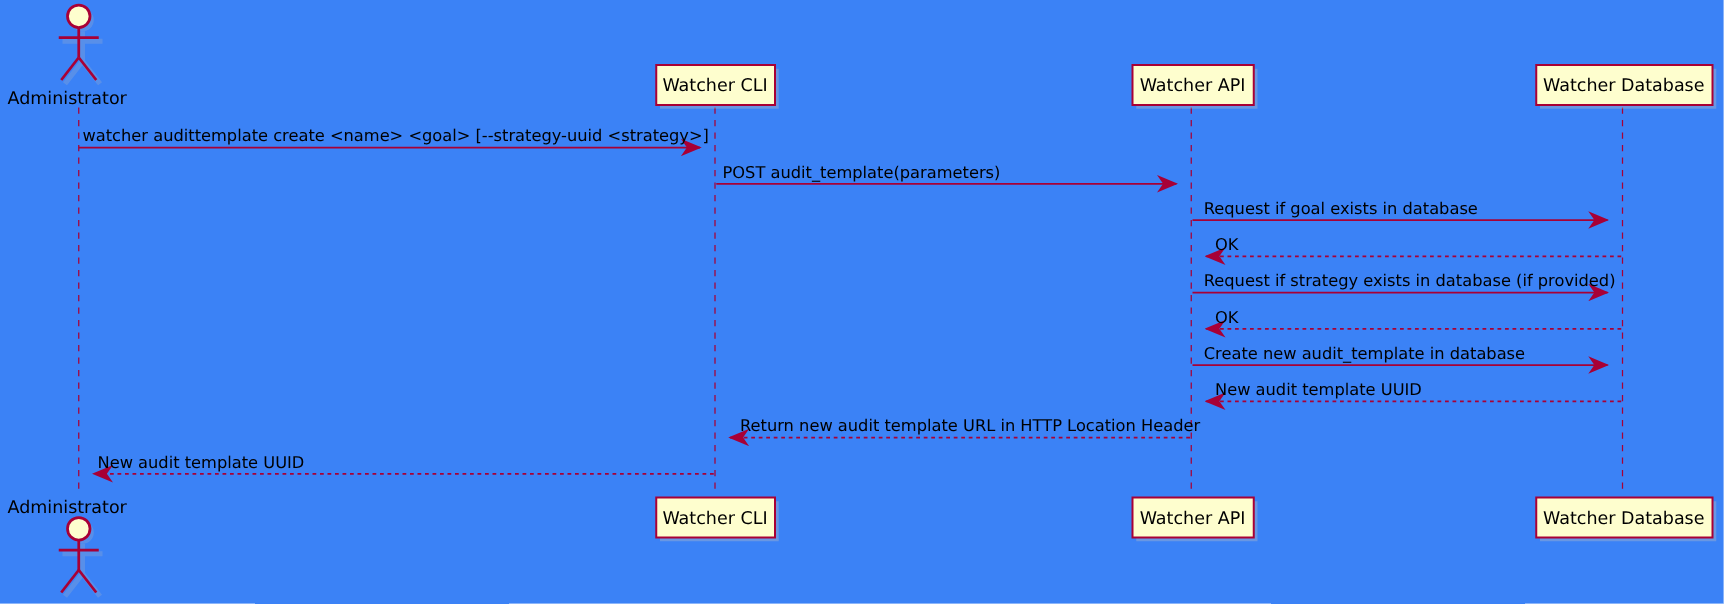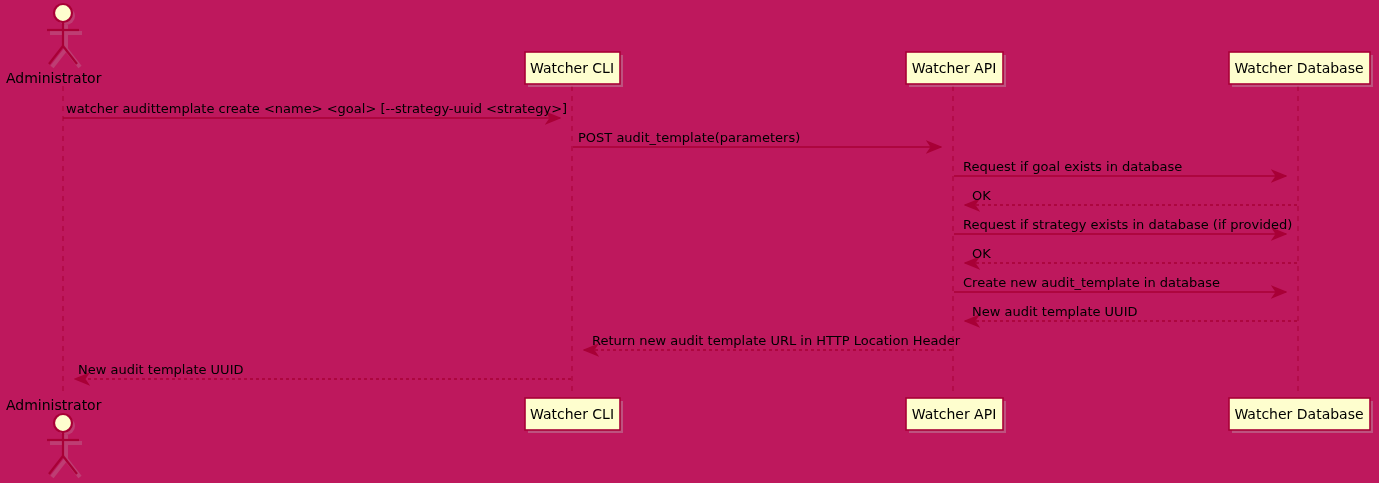--- a/index.html
+++ b/index.html
@@ -7,21 +7,21 @@
     padding: 0;
     background: #FFFFFF;
   }
   body {
     font-family: "DejaVu Sans", sans-serif;
   }
   #diagram-root {
     position: relative;
     width: 1379px;
     height: 483px;
-    background: #be185d;
+    background: #3b82f6;
     overflow: hidden;
   }
   svg.canvas {
     position: absolute;
     left: 0;
     top: 0;
     width: 1379px;
     height: 483px;
   }
   .plabel {

